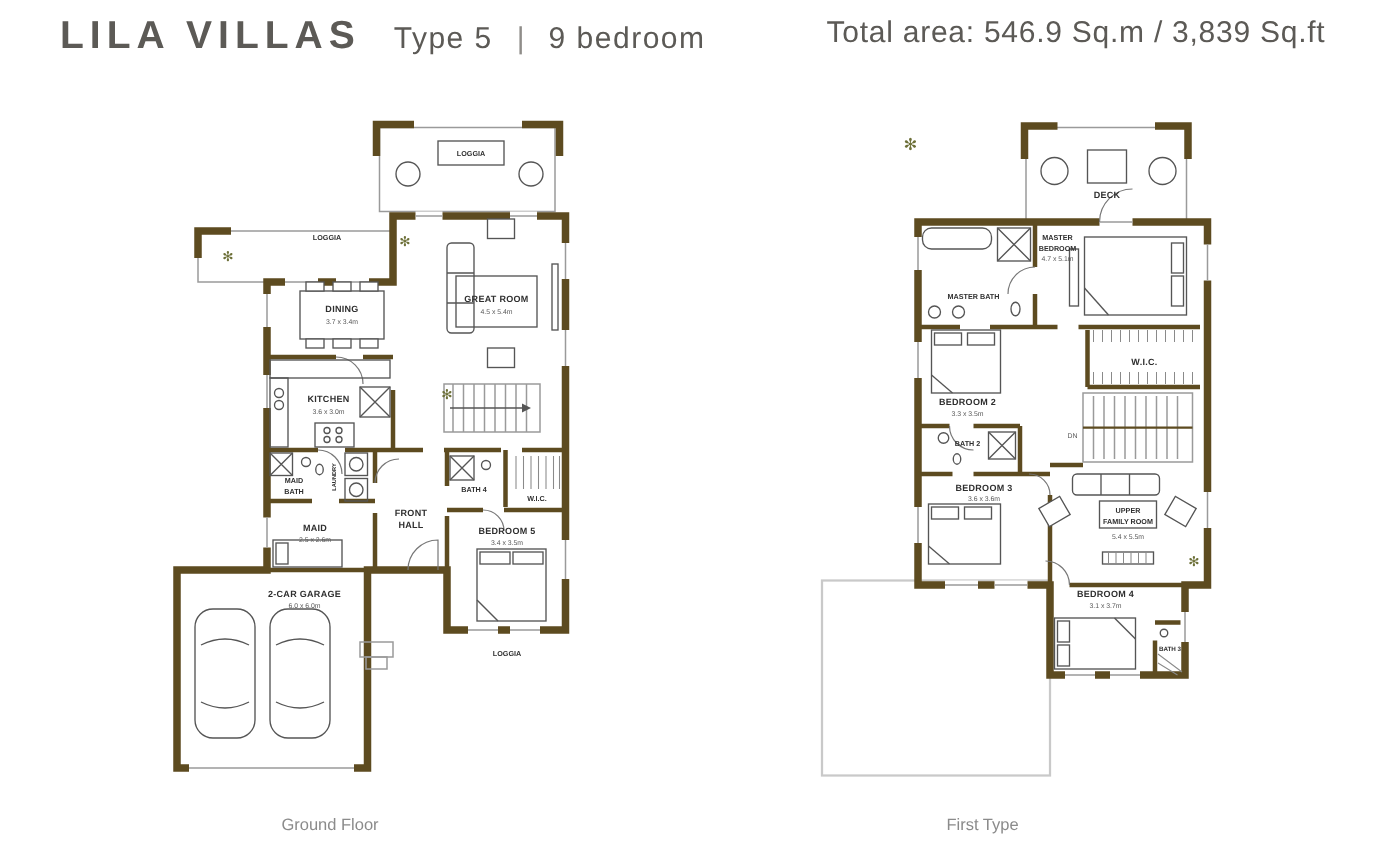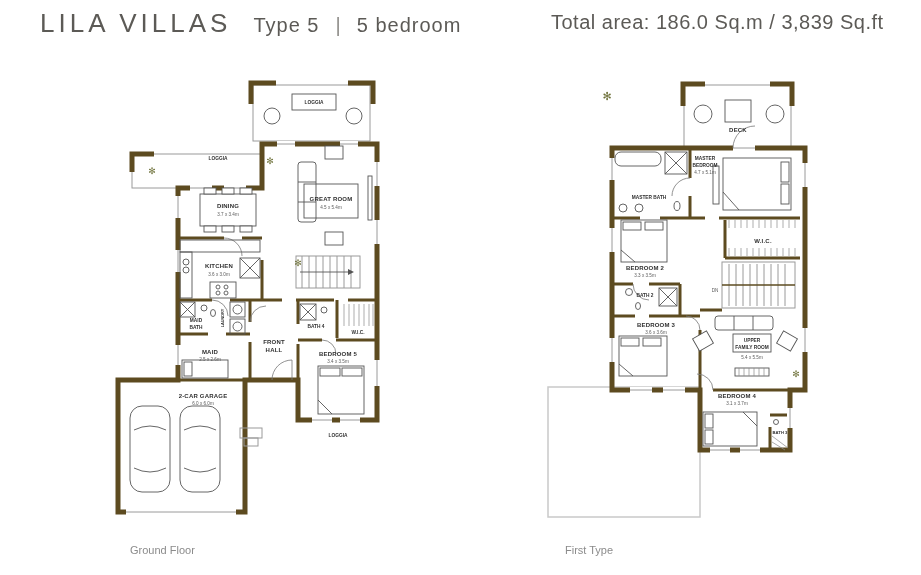--- a/index.html
+++ b/index.html
@@ -1,24 +1,24 @@
 <!DOCTYPE html>
 <html><head>
 <meta charset="utf-8">
 <style>
   html,body{margin:0;padding:0}
   body{width:921px;height:575px;background:#ffffff;position:relative;overflow:hidden;
        font-family:"Liberation Sans",sans-serif}
   .header{position:absolute;top:8px;left:40px;display:flex;align-items:baseline;color:#5c5a56}
-  .brand{font-size:26px;letter-spacing:4px;font-weight:400}
+  .brand{font-size:26px;letter-spacing:4px;font-weight:700}
   .htype{font-size:20px;margin-left:22px;letter-spacing:1px}
   .hsep{font-size:20px;margin-left:16px;color:#8f8d89}
   .hbed{font-size:20px;margin-left:16px;letter-spacing:1px}
   .total{position:absolute;top:11px;left:551px;font-size:20px;color:#5c5a56;letter-spacing:.5px}
-  .caption{position:absolute;top:544px;width:180px;font-size:11px;color:#8b8b8b}
+  .caption{position:absolute;top:544px;width:180px;text-align:center;font-size:11px;color:#8b8b8b}
   svg{position:absolute}
   .wall{stroke:#5d4b20;stroke-width:5;fill:none}
   .wall3{stroke:#5d4b20;stroke-width:3;fill:none}
   .thin{stroke:#9a9a9a;stroke-width:1;fill:none}
   .gap{fill:#ffffff;stroke:none}
   .win{stroke:#9a9a9a;stroke-width:1;fill:none}
   .furn{stroke:#555;stroke-width:.9;fill:#ffffff}
   .furnl{stroke:#555;stroke-width:.9;fill:none}
   .hatch{stroke:#8a8a8a;stroke-width:.7}
   .arc{stroke:#777;stroke-width:.8;fill:none}
@@ -28,23 +28,23 @@
   .plant{fill:#6d7038;font-size:9px;text-anchor:middle}
   .plot{stroke:#c9c9c9;stroke-width:1.5;fill:none}
 </style>
 </head>
 <body>
 
 <div class="header">
   <span class="brand">LILA VILLAS</span>
   <span class="htype">Type 5</span>
   <span class="hsep">|</span>
-  <span class="hbed">5 bedroom</span>
+  <span class="hbed">9 bedroom</span>
 </div>
-<div class="total">Total area: 186.0 Sq.m / 3,839 Sq.ft</div>
+<div class="total">Total area: 546.9 Sq.m / 3,839 Sq.ft</div>
 
 <svg style="left:112px;top:70px" width="290" height="460" viewBox="0 0 290 460">
 
   <g>
     <rect class="thin" x="141" y="15" width="117" height="56"></rect>
     <path class="wall" d="M139,34 V13 H164"></path>
     <path class="wall" d="M236,13 H261 V34"></path>
     <rect class="thin" x="20" y="84" width="130" height="34"></rect>
     <path class="wall" d="M20,102 V84 H42"></path>
     <path class="wall" d="M66,118 H150 V74 H265 V350 H186 V310 H133 V442 H6 V310 H66 Z"></path>

